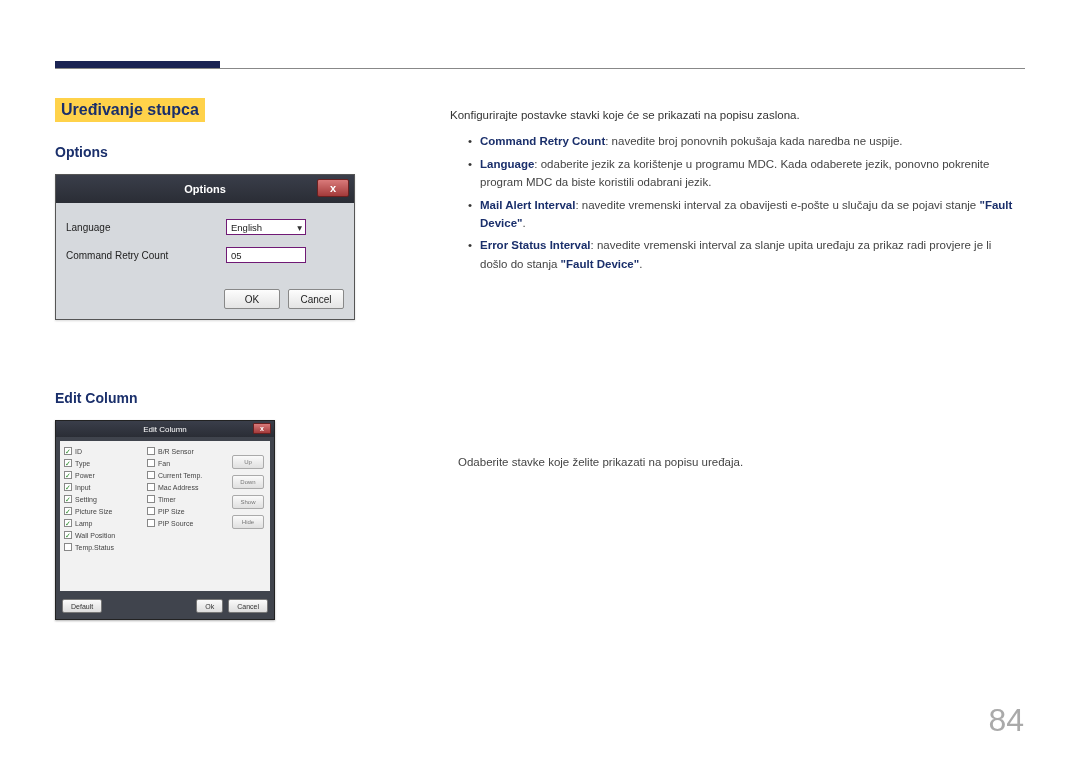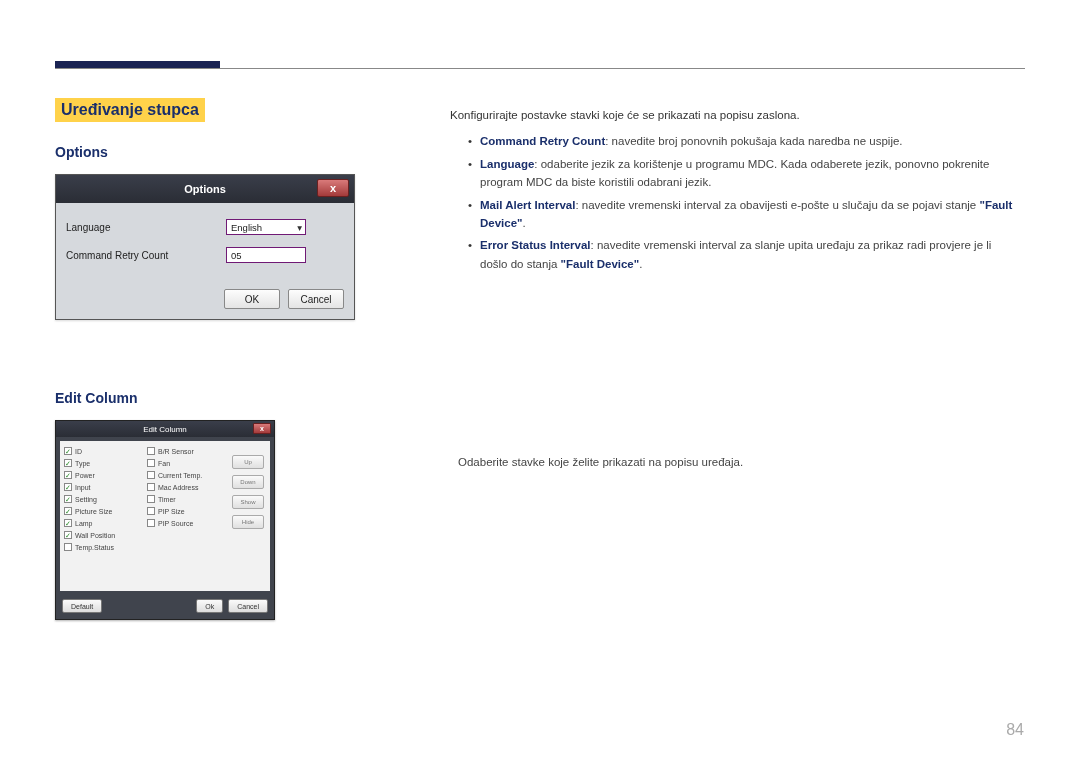--- a/index.html
+++ b/index.html
@@ -69,21 +69,21 @@
     top: 453px;
     font-size: 11.5px;
     line-height:1.6;
     color:#444;
     margin-left:8px;
   }
   .page-num {
     position: absolute;
     right: 56px;
     bottom: 24px;
-    font-size: 16px;
+    font-size: 32px;
     color: #aaa;
   }
   
   .options-dialog {
     width: 300px;
     border: 1px solid #555;
     background: #d6dde5;
     font-size: 11px;
     margin-bottom: 70px;
     box-shadow: 0 1px 2px rgba(0,0,0,0.15);

